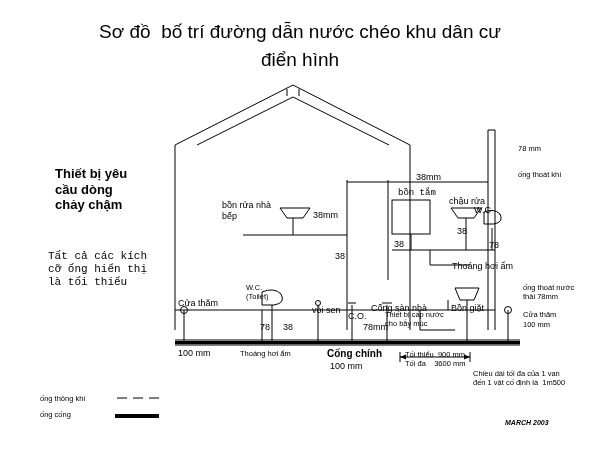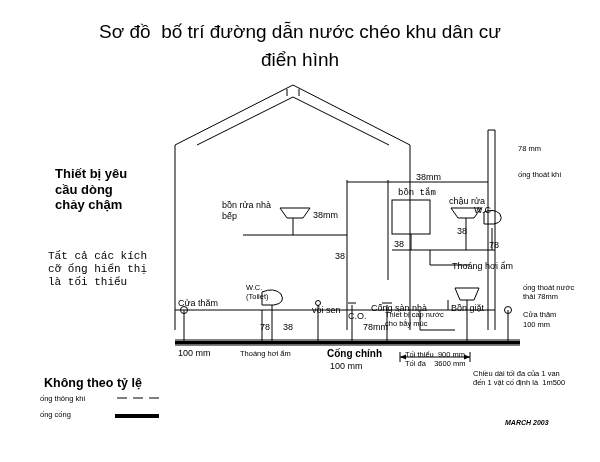--- a/index.html
+++ b/index.html
@@ -125,21 +125,20 @@
 
   <div class="t lbl" style="left:518px;top:134px;margin-top:36px;">ống thoát khí</div>
   <div class="t lbl" style="left:518px;top:144px;">78 mm</div>
 
   <div class="t big" style="left:55px;top:166px;">Thiết bị yêu
 cầu dòng
 chảy chậm</div>
   <div class="t big2" style="left:48px;top:250px;">Tất cả các kích
 cỡ ống hiển thị
 là tối thiểu</div>
-  <div class="t note" style="left:44px;top:376px;">Không theo tỷ lệ</div>
 
   <div class="t lbl9" style="left:222px;top:200px;">bồn rửa nhà
 bếp</div>
   <div class="t lbl9" style="left:313px;top:210px;">38mm</div>
 
   <div class="t lbl9" style="left:398px;top:188px;font-family:Liberation Mono, monospace;">bồn tắm</div>
   <div class="t lbl9" style="left:394px;top:239px;">38</div>
 
   <div class="t lbl9" style="left:449px;top:196px;">chậu rửa</div>
   <div class="t lbl9" style="left:457px;top:226px;">38</div>

